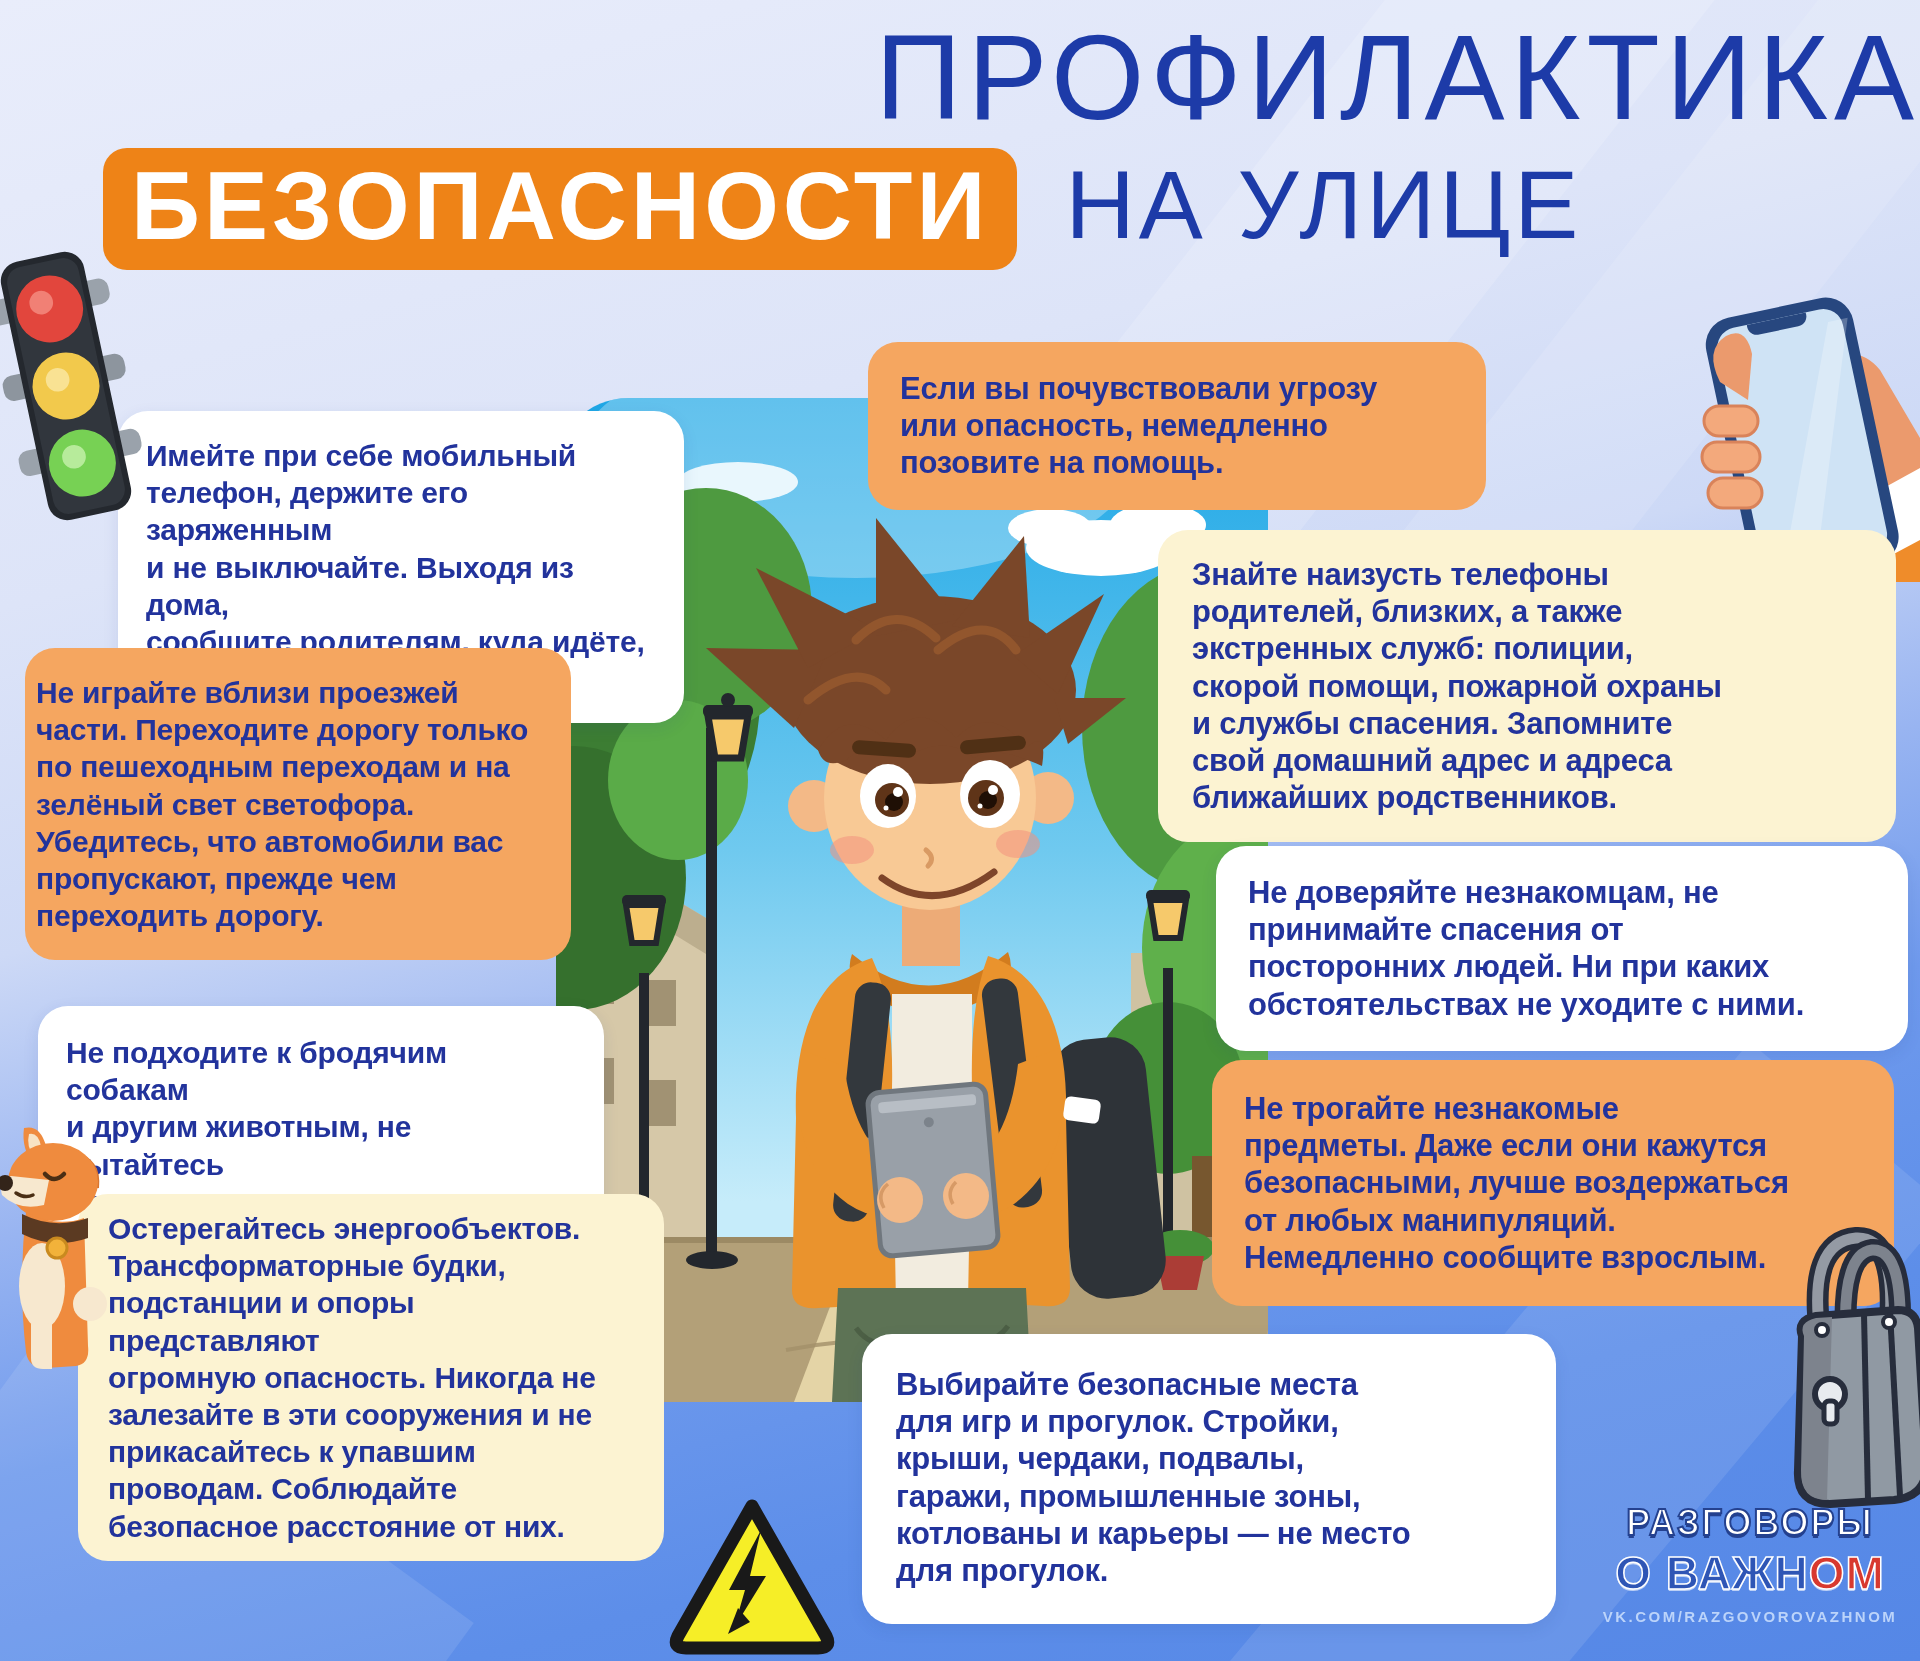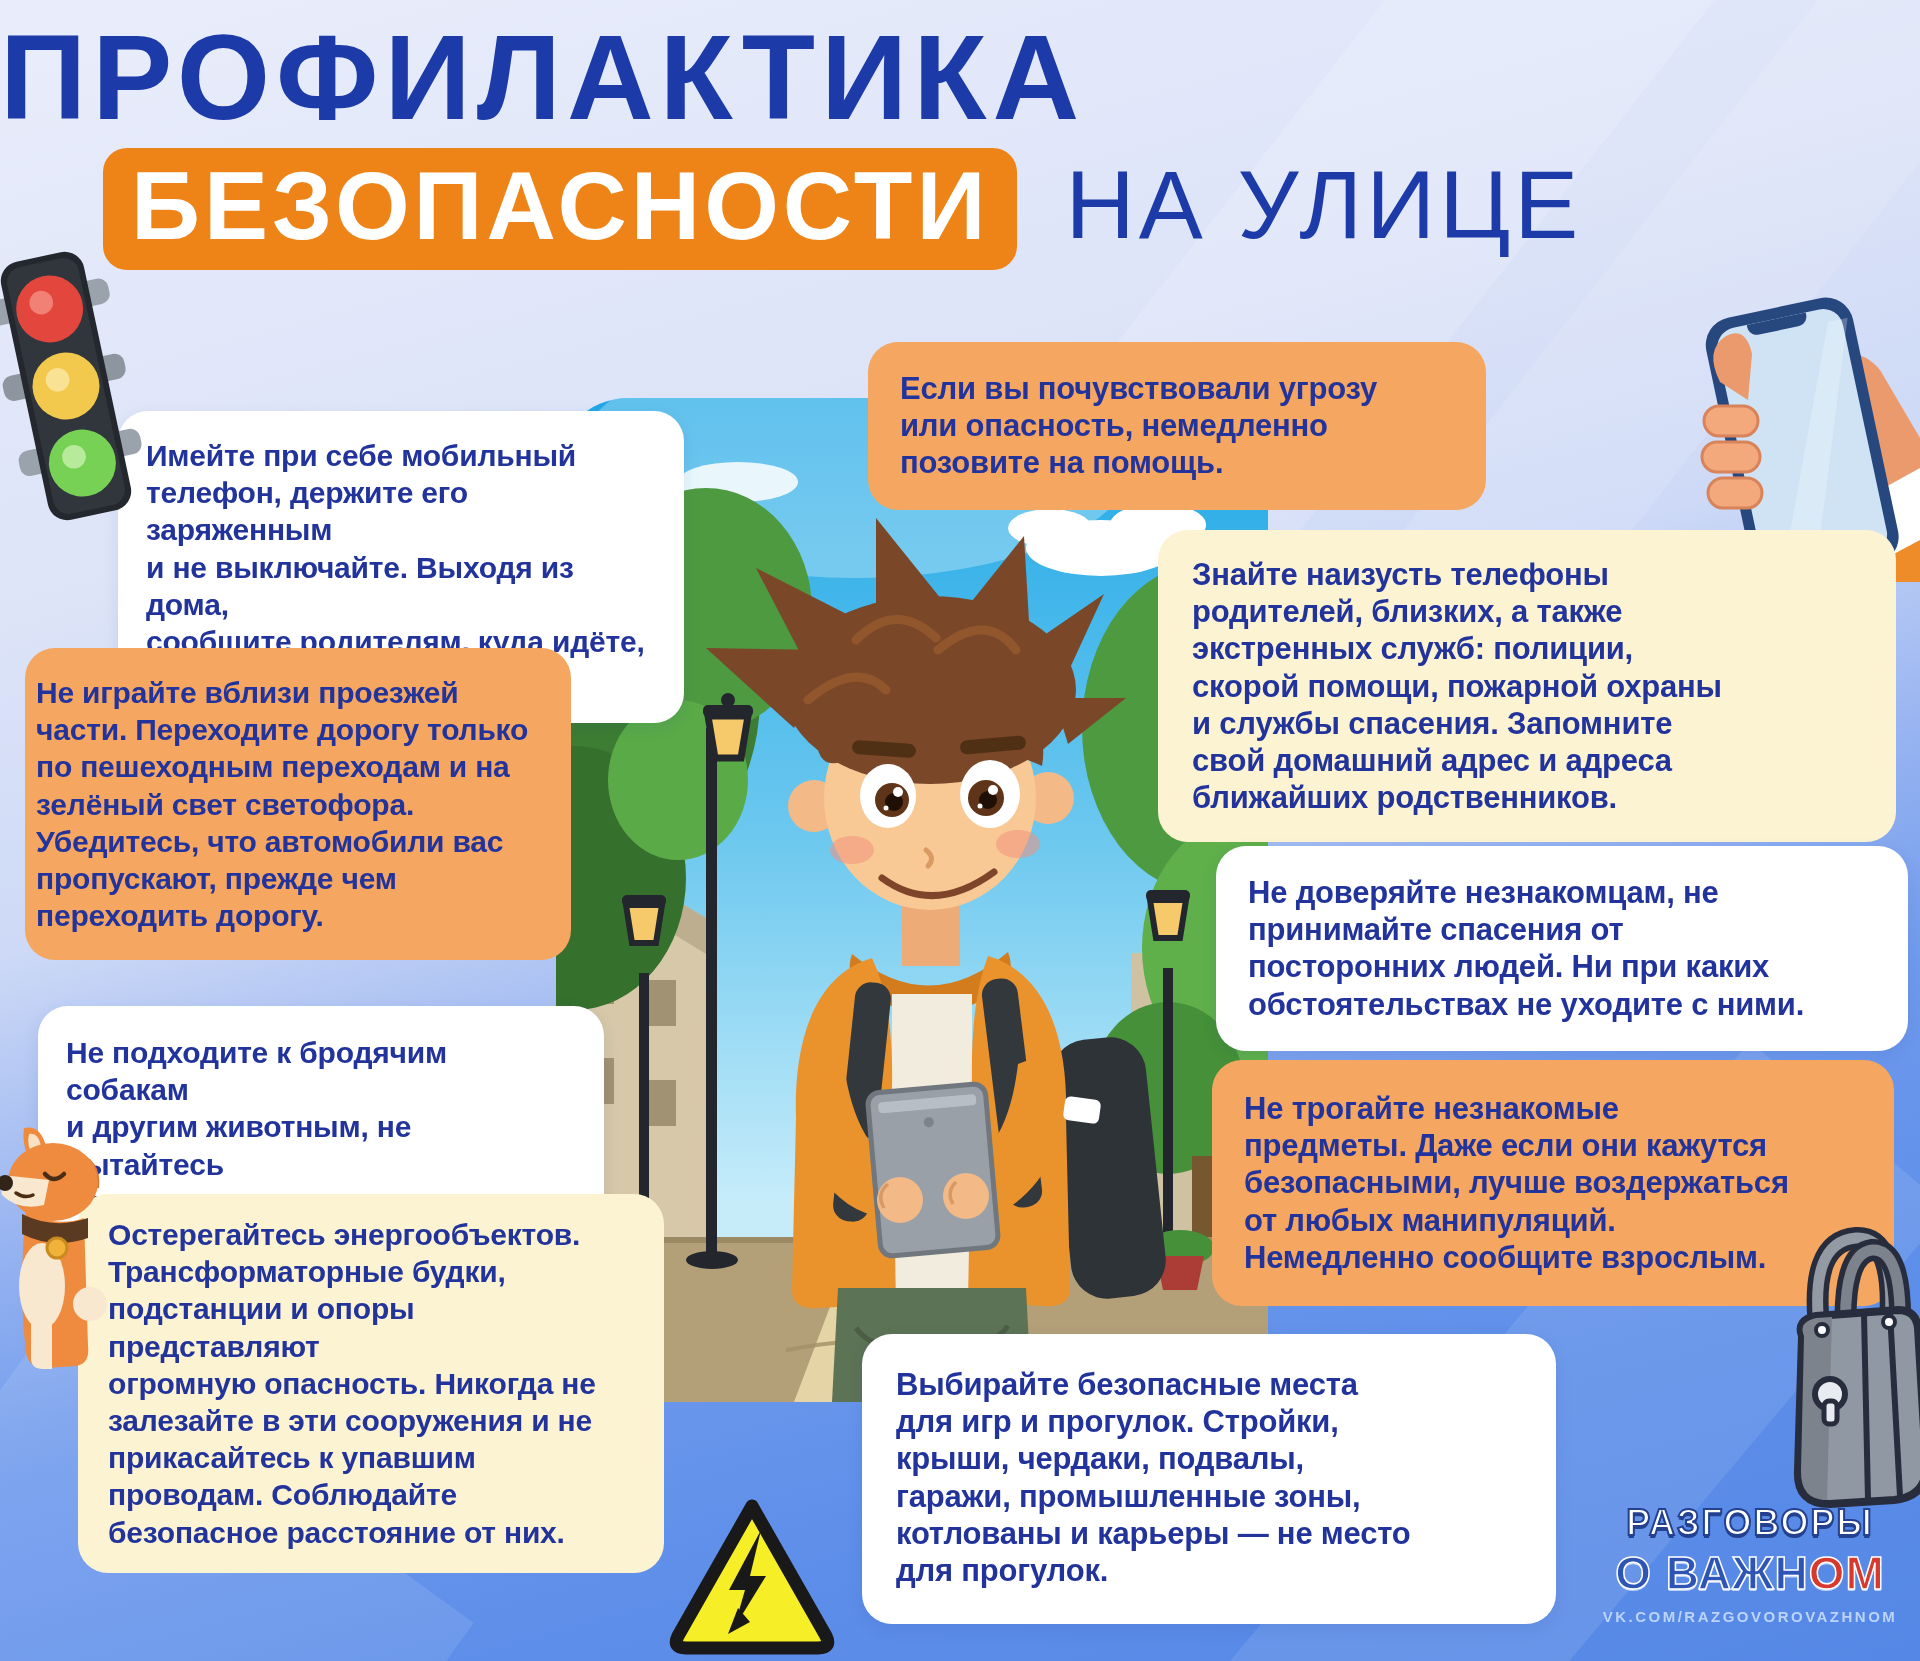--- a/index.html
+++ b/index.html
@@ -16,22 +16,22 @@
   .scene svg{display:block;width:100%;height:100%;}
 
   .illus{position:absolute;pointer-events:none;}
   .illus svg{display:block;width:100%;height:100%;}
   .traffic-light{left:2px;top:246px;width:128px;height:280px;transform:rotate(-12deg);z-index:6;}
   .phone-hand{left:1642px;top:250px;width:278px;height:332px;z-index:2;}
   .dog{left:-4px;top:1124px;width:118px;height:250px;z-index:5;}
   .warn-triangle{left:666px;top:1496px;width:172px;height:162px;z-index:5;}
   .handbag{left:1768px;top:1224px;width:170px;height:292px;z-index:5;}
 
-  .title-line1{position:absolute;left:0;top:8px;width:100%;text-align:left;
-    font-size:120px;font-weight:700;letter-spacing:6px;color:#1d3ba8;z-index:10;}
+  .title-line1{position:absolute;left:0;top:8px;width:100%;text-align:right;
+    font-size:120px;font-weight:400;letter-spacing:6px;color:#1d3ba8;z-index:10;}
   .title-line2{position:absolute;left:103px;top:140px;display:flex;align-items:center;gap:24px;z-index:10;white-space:nowrap;}
   .title-highlight{background:#ee8317;color:#ffffff;font-size:96px;font-weight:700;letter-spacing:4px;
     line-height:1.08;padding:6px 28px 12px 28px;border-radius:24px;margin-top:8px;}
   .title-rest{color:#1d3ba8;font-size:96px;font-weight:400;letter-spacing:4px;margin-left:24px;}
 
   .card{position:absolute;border-radius:30px;box-sizing:border-box;z-index:3;}
   .card.white{background:#ffffff;box-shadow:0 5px 16px rgba(25,55,140,0.10);}
   .card.orange{background:#f5a660;}
   .card.cream{background:#fcf3d2;}
   .card-text{font-weight:700;color:#22339c;white-space:pre-line;letter-spacing:-0.2px;}
@@ -205,21 +205,21 @@
 зелёный свет светофора.
 Убедитесь, что автомобили вас
 пропускают, прежде чем
 переходить дорогу.</div>
   </div>
   <div class="card white col-left" style="left:38px;top:1006px;width:566px;min-height:162px;padding:28px 28px;">
     <div class="card-text">Не подходите к бродячим собакам
 и другим животным, не пытайтесь
 дразнить их или погладить.</div>
   </div>
-  <div class="card cream col-left" style="left:78px;top:1194px;width:586px;min-height:352px;padding:22px 30px;">
+  <div class="card cream col-left" style="left:78px;top:1194px;width:586px;min-height:352px;padding:16px 30px;">
     <div class="card-text">Остерегайтесь энергообъектов.
 Трансформаторные будки,
 подстанции и опоры представляют
 огромную опасность. Никогда не
 залезайте в эти сооружения и не
 прикасайтесь к упавшим
 проводам. Соблюдайте
 безопасное расстояние от них.</div>
   </div>
 

